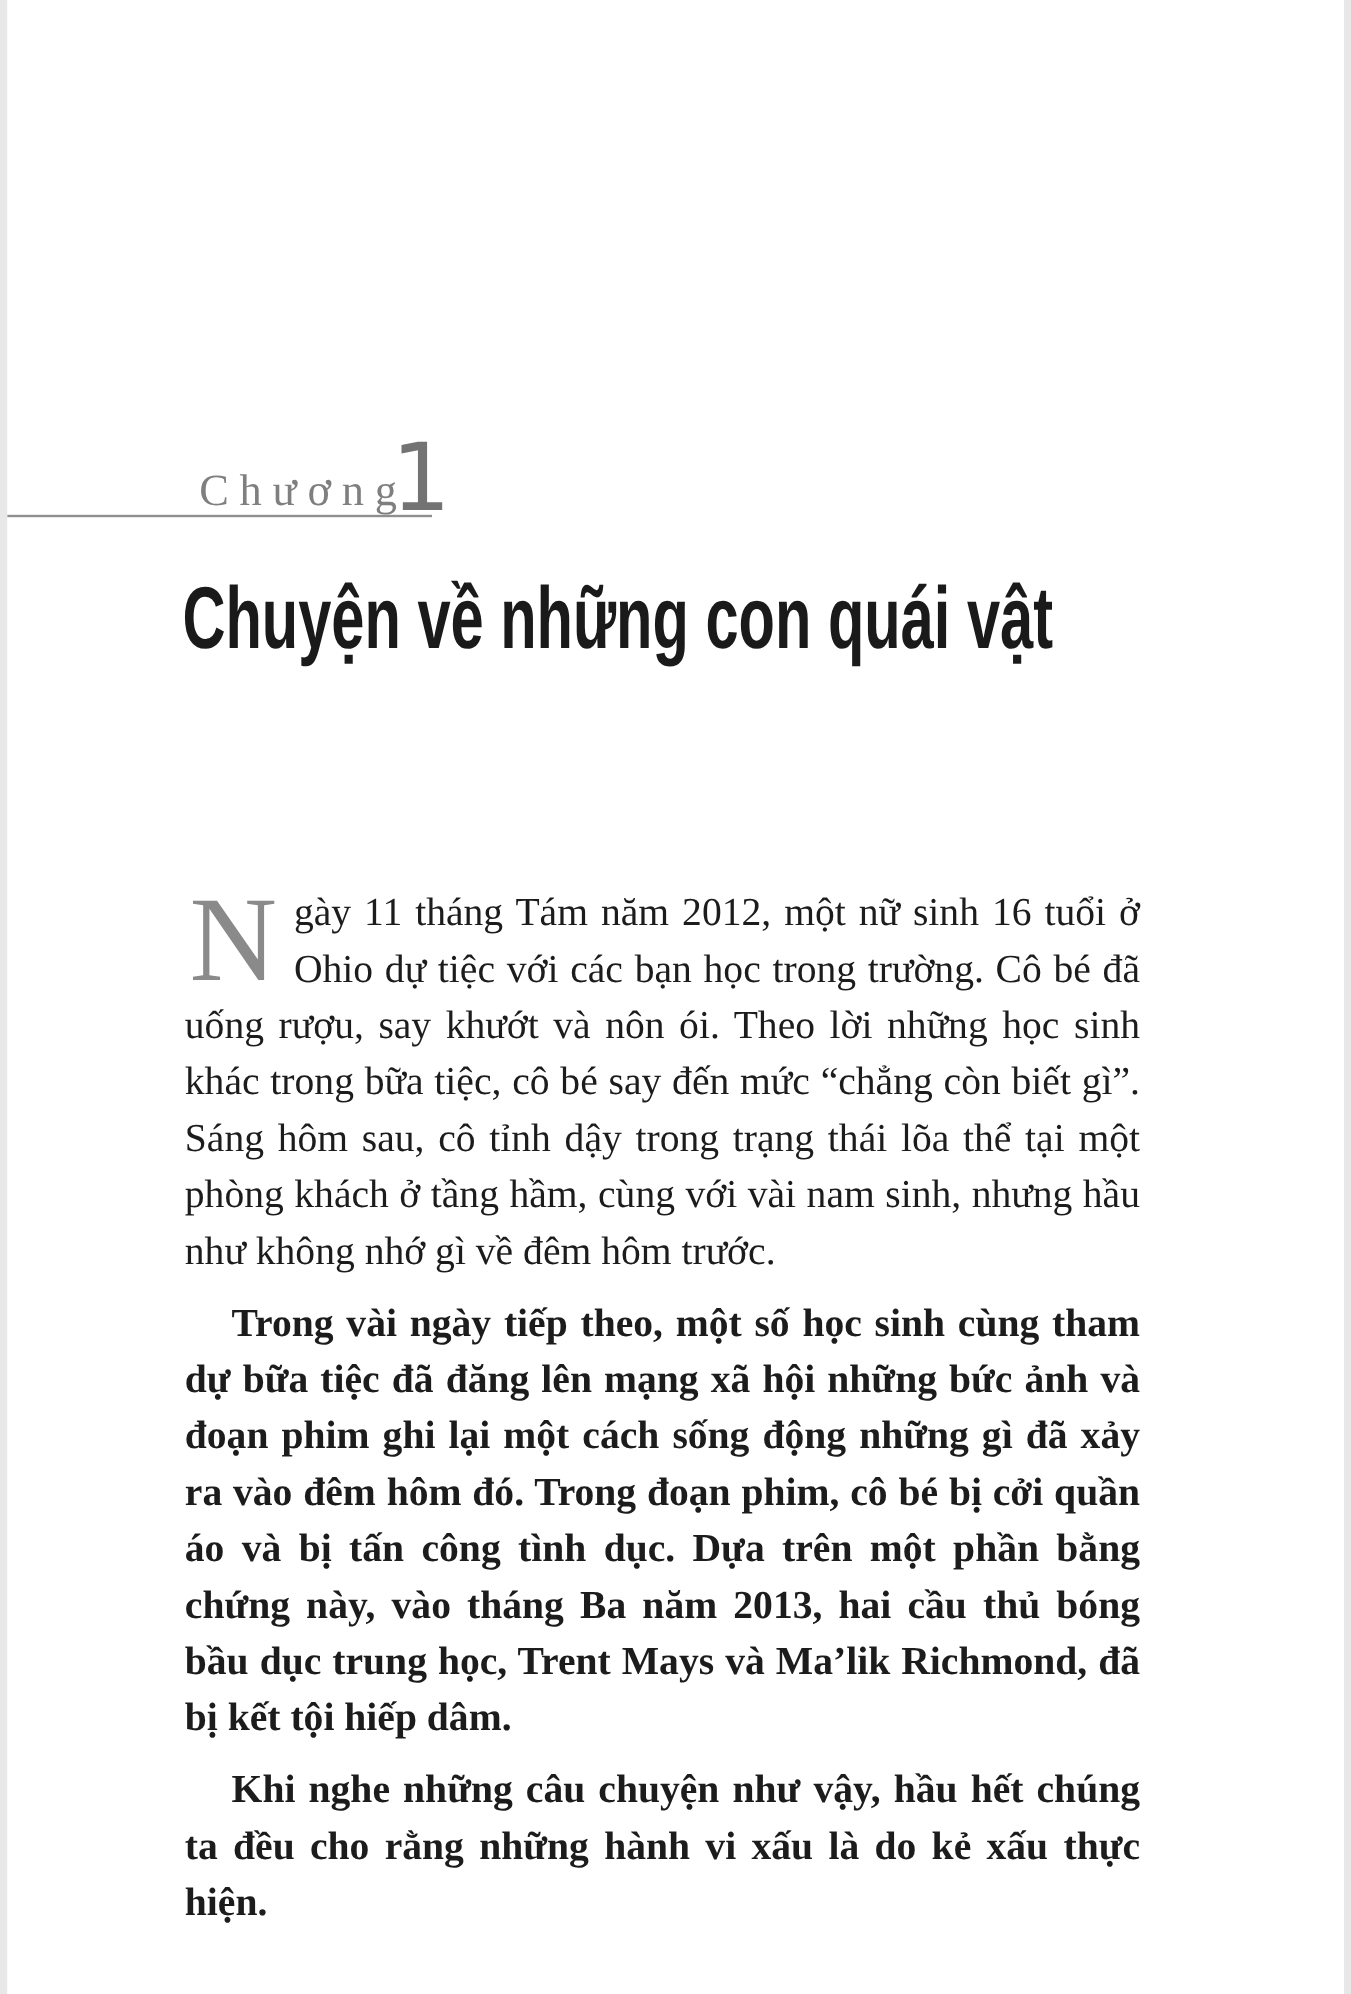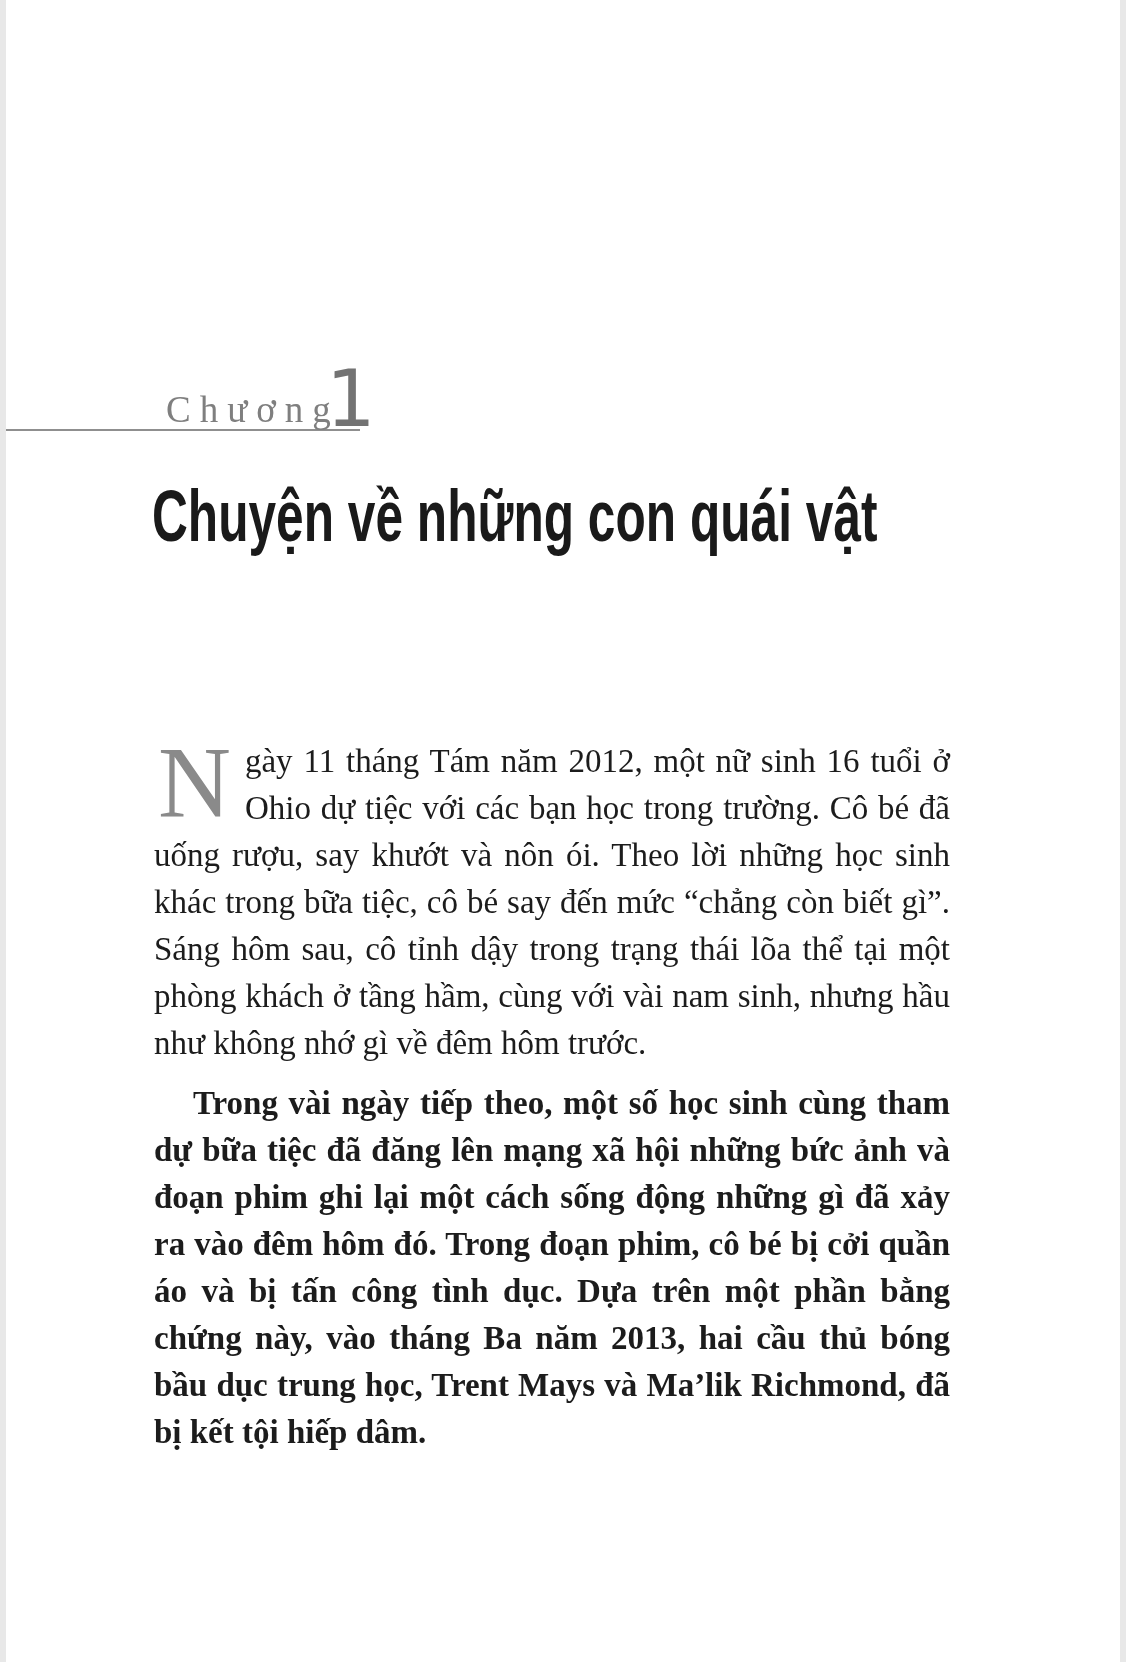--- a/index.html
+++ b/index.html
@@ -75,16 +75,17 @@
   <span class="chapter-number">1</span>
 
   <h1 class="title">Chuyện về những con quái vật</h1>
 
   <main class="body">
 
     <p class="para"><span class="dropcap">N</span><span>gày 11 tháng Tám năm 2012, một nữ sinh 16 tuổi ở Ohio dự tiệc với các bạn học trong trường. Cô bé đã uống rượu, say khướt và nôn ói. Theo lời những học sinh khác trong bữa tiệc, cô bé say đến mức “chẳng còn biết gì”. Sáng hôm sau, cô tỉnh dậy trong trạng thái lõa thể tại một phòng khách ở tầng hầm, cùng với vài nam sinh, nhưng hầu như không nhớ gì về đêm hôm trước.</span></p>
 
     <p class="para indent"><span>Trong vài ngày tiếp theo, một số học sinh cùng tham dự bữa tiệc đã đăng lên mạng xã hội những bức ảnh và đoạn phim ghi lại một cách sống động những gì đã xảy ra vào đêm hôm đó. Trong đoạn phim, cô bé bị cởi quần áo và bị tấn công tình dục. Dựa trên một phần bằng chứng này, vào tháng Ba năm 2013, hai cầu thủ bóng bầu dục trung học, Trent Mays và Ma’lik Richmond, đã bị kết tội hiếp dâm.</span></p>
 
+    <p class="para indent"><span>Khi nghe những câu chuyện như vậy, hầu hết chúng ta đều cho rằng những hành vi xấu là do kẻ xấu thực hiện.</span></p>
 
   </main>
 
 </div>
 
 </body></html>

